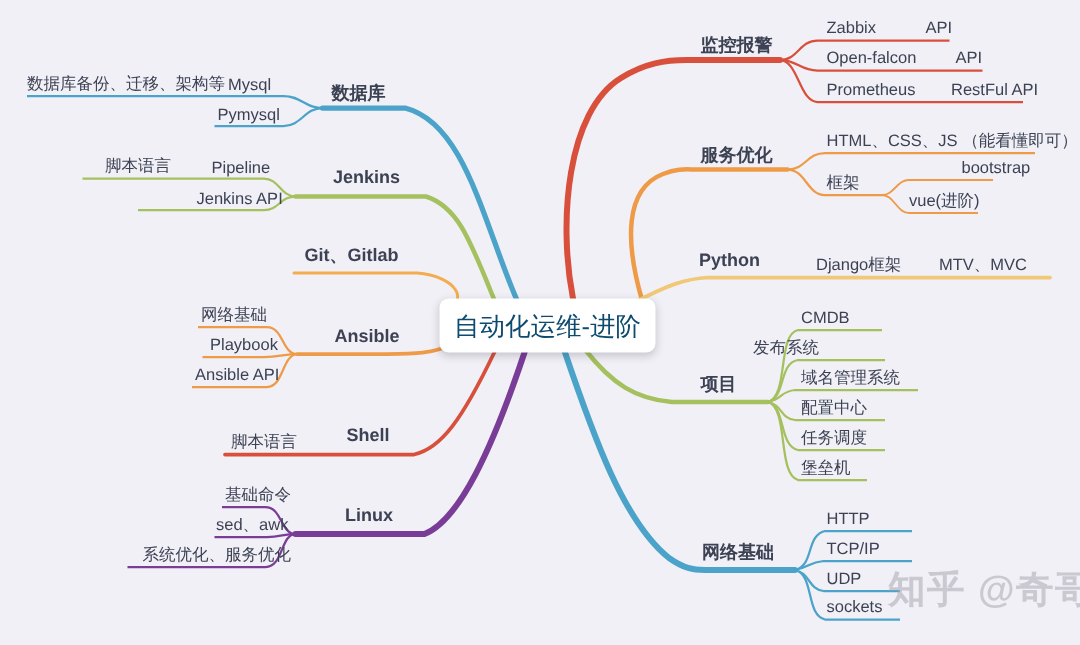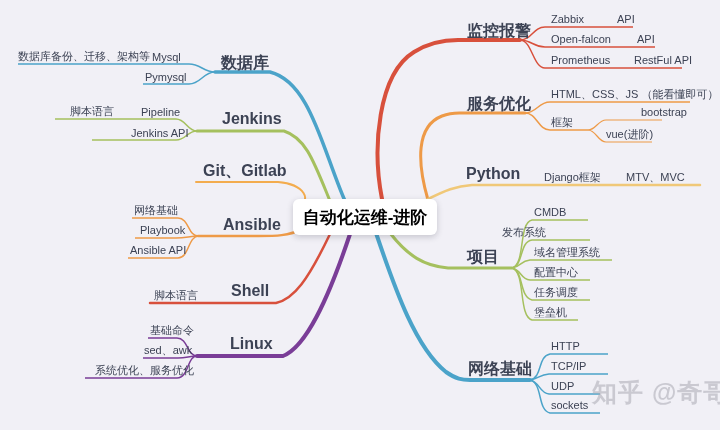--- a/index.html
+++ b/index.html
@@ -8,27 +8,27 @@
     background:#F1F0F6;
     font-family:"Liberation Sans","DejaVu Sans",sans-serif;
     color:#3C4254;
   }
   #stage{position:absolute;inset:0;width:720px;height:430px;}
   svg.links{position:absolute;left:0;top:0;z-index:1;}
   .label{
     position:absolute;z-index:2;font-size:11px;line-height:13px;
     color:#3C4254;white-space:nowrap;
   }
-  .branch{font-size:16px;font-weight:bold;}
+  .branch{font-size:12px;font-weight:bold;}
   .center-node{
     position:absolute;z-index:3;left:293px;top:199px;width:144px;height:36px;
     background:#FFFFFF;border-radius:6px;
     box-shadow:0 2px 6px rgba(40,40,60,.22);
     display:flex;align-items:center;justify-content:center;
-    font-size:17px;font-weight:bold;color:#000000;
+    font-size:17px;font-weight:normal;color:#0c4a6e;
   }
   .watermark{
     position:absolute;z-index:4;left:592px;top:376px;
     font-size:25px;font-weight:bold;letter-spacing:1px;
     color:rgba(170,170,178,.55);white-space:nowrap;
   }
 </style>
 </head>
 <body>
 

